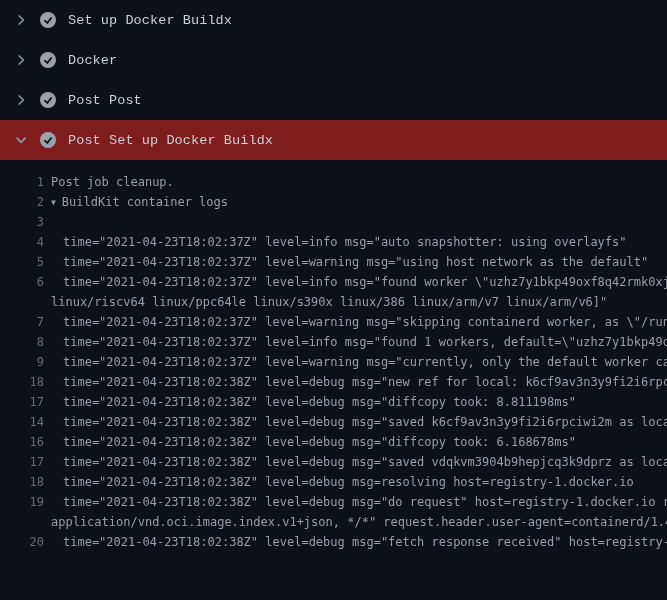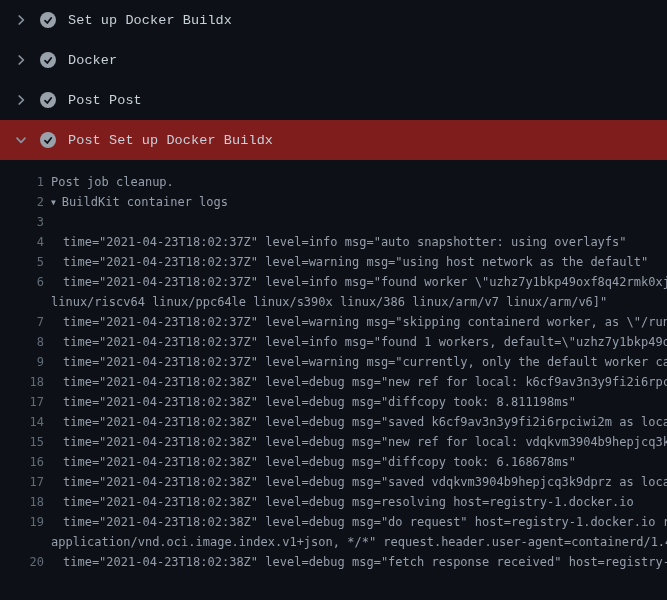--- a/index.html
+++ b/index.html
@@ -133,20 +133,19 @@
     <div class="log-row indent1"><span class="num">4</span><span class="txt">time="2021-04-23T18:02:37Z" level=info msg="auto snapshotter: using overlayfs"</span></div>
     <div class="log-row indent1"><span class="num">5</span><span class="txt">time="2021-04-23T18:02:37Z" level=warning msg="using host network as the default"</span></div>
     <div class="log-row indent1"><span class="num">6</span><span class="txt">time="2021-04-23T18:02:37Z" level=info msg="found worker \"uzhz7y1bkp49oxf8q42rmk0xj</span></div>
     <div class="log-row"><span class="num"></span><span class="txt">linux/riscv64 linux/ppc64le linux/s390x linux/386 linux/arm/v7 linux/arm/v6]"</span></div>
     <div class="log-row indent1"><span class="num">7</span><span class="txt">time="2021-04-23T18:02:37Z" level=warning msg="skipping containerd worker, as \"/run</span></div>
     <div class="log-row indent1"><span class="num">8</span><span class="txt">time="2021-04-23T18:02:37Z" level=info msg="found 1 workers, default=\"uzhz7y1bkp49o</span></div>
     <div class="log-row indent1"><span class="num">9</span><span class="txt">time="2021-04-23T18:02:37Z" level=warning msg="currently, only the default worker ca</span></div>
     <div class="log-row indent1"><span class="num">18</span><span class="txt">time="2021-04-23T18:02:38Z" level=debug msg="new ref for local: k6cf9av3n3y9fi2i6rpc</span></div>
     <div class="log-row indent1"><span class="num">17</span><span class="txt">time="2021-04-23T18:02:38Z" level=debug msg="diffcopy took: 8.811198ms"</span></div>
     <div class="log-row indent1"><span class="num">14</span><span class="txt">time="2021-04-23T18:02:38Z" level=debug msg="saved k6cf9av3n3y9fi2i6rpciwi2m as loca</span></div>
-    <div class="log-row indent1"><span class="num">15</span><span class="txt">time="2021-04-23T18:02:38Z" level=debug msg="new ref for local: vdqkvm3904b9hepjcq3k</span></div>
     <div class="log-row indent1"><span class="num">16</span><span class="txt">time="2021-04-23T18:02:38Z" level=debug msg="diffcopy took: 6.168678ms"</span></div>
     <div class="log-row indent1"><span class="num">17</span><span class="txt">time="2021-04-23T18:02:38Z" level=debug msg="saved vdqkvm3904b9hepjcq3k9dprz as loca</span></div>
     <div class="log-row indent1"><span class="num">18</span><span class="txt">time="2021-04-23T18:02:38Z" level=debug msg=resolving host=registry-1.docker.io</span></div>
     <div class="log-row indent1"><span class="num">19</span><span class="txt">time="2021-04-23T18:02:38Z" level=debug msg="do request" host=registry-1.docker.io r</span></div>
     <div class="log-row"><span class="num"></span><span class="txt">application/vnd.oci.image.index.v1+json, */*" request.header.user-agent=containerd/1.4</span></div>
     <div class="log-row indent1"><span class="num">20</span><span class="txt">time="2021-04-23T18:02:38Z" level=debug msg="fetch response received" host=registry-</span></div>
   </div>
 
 </body></html>

